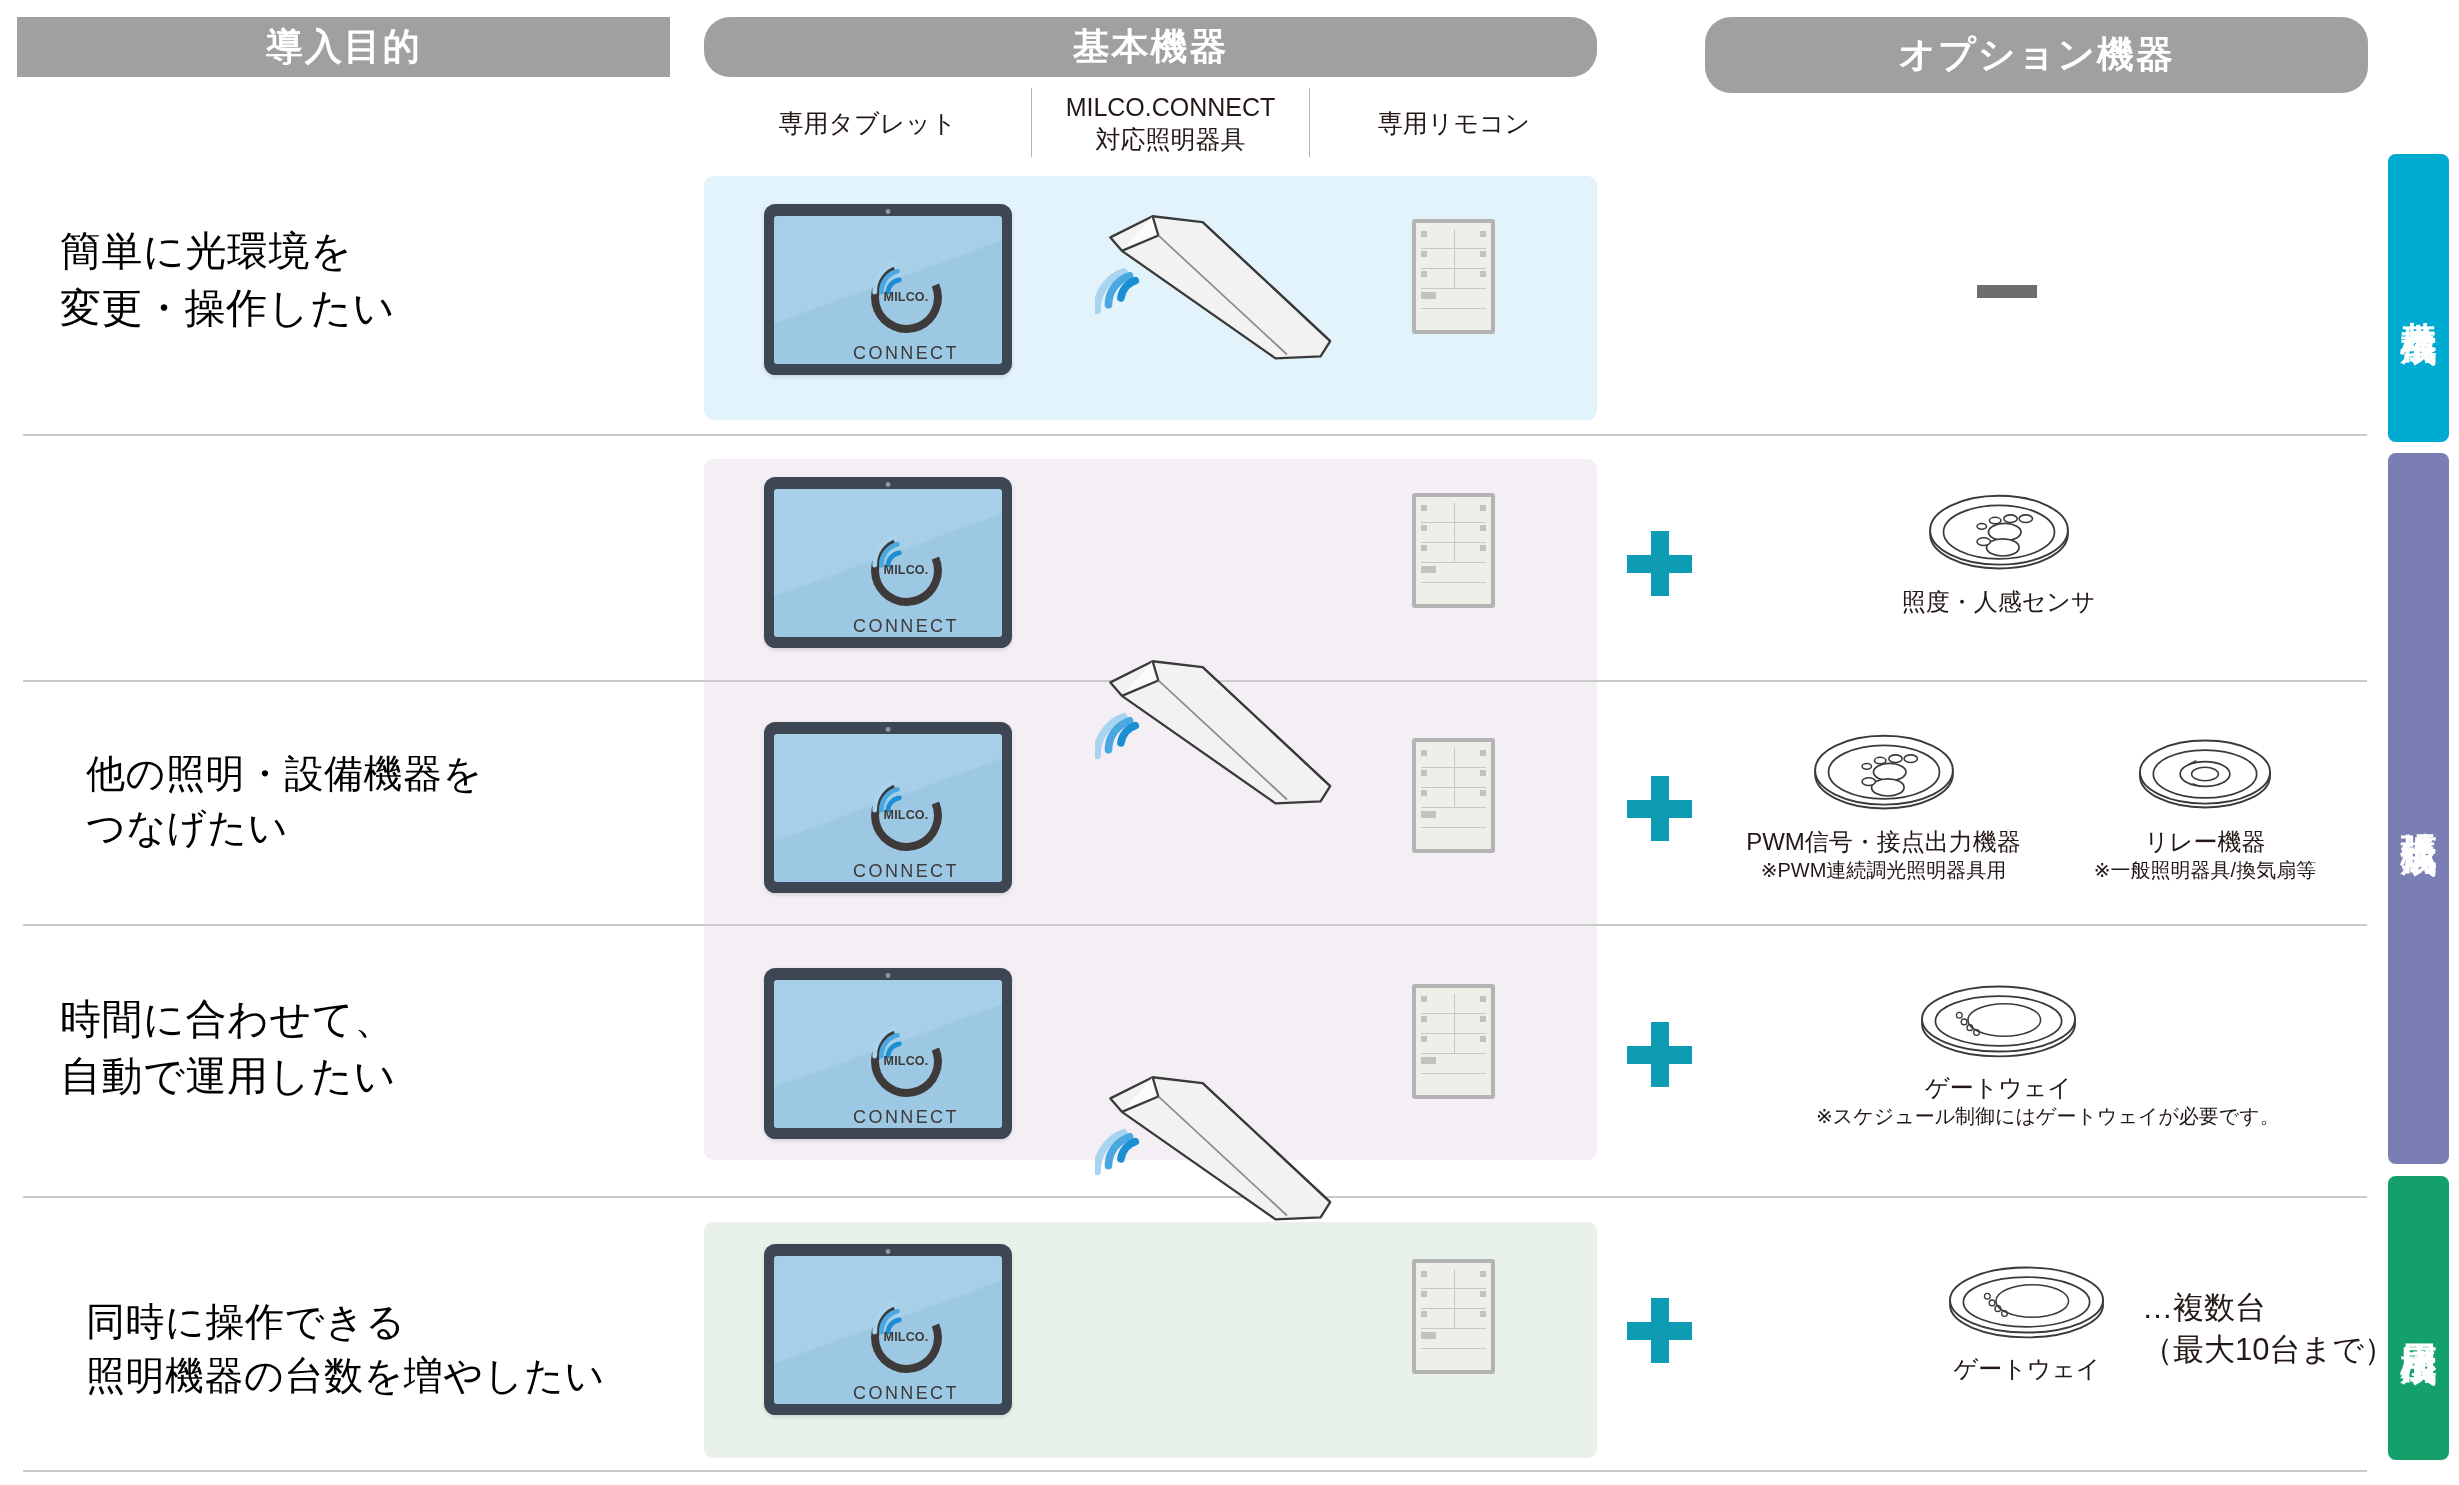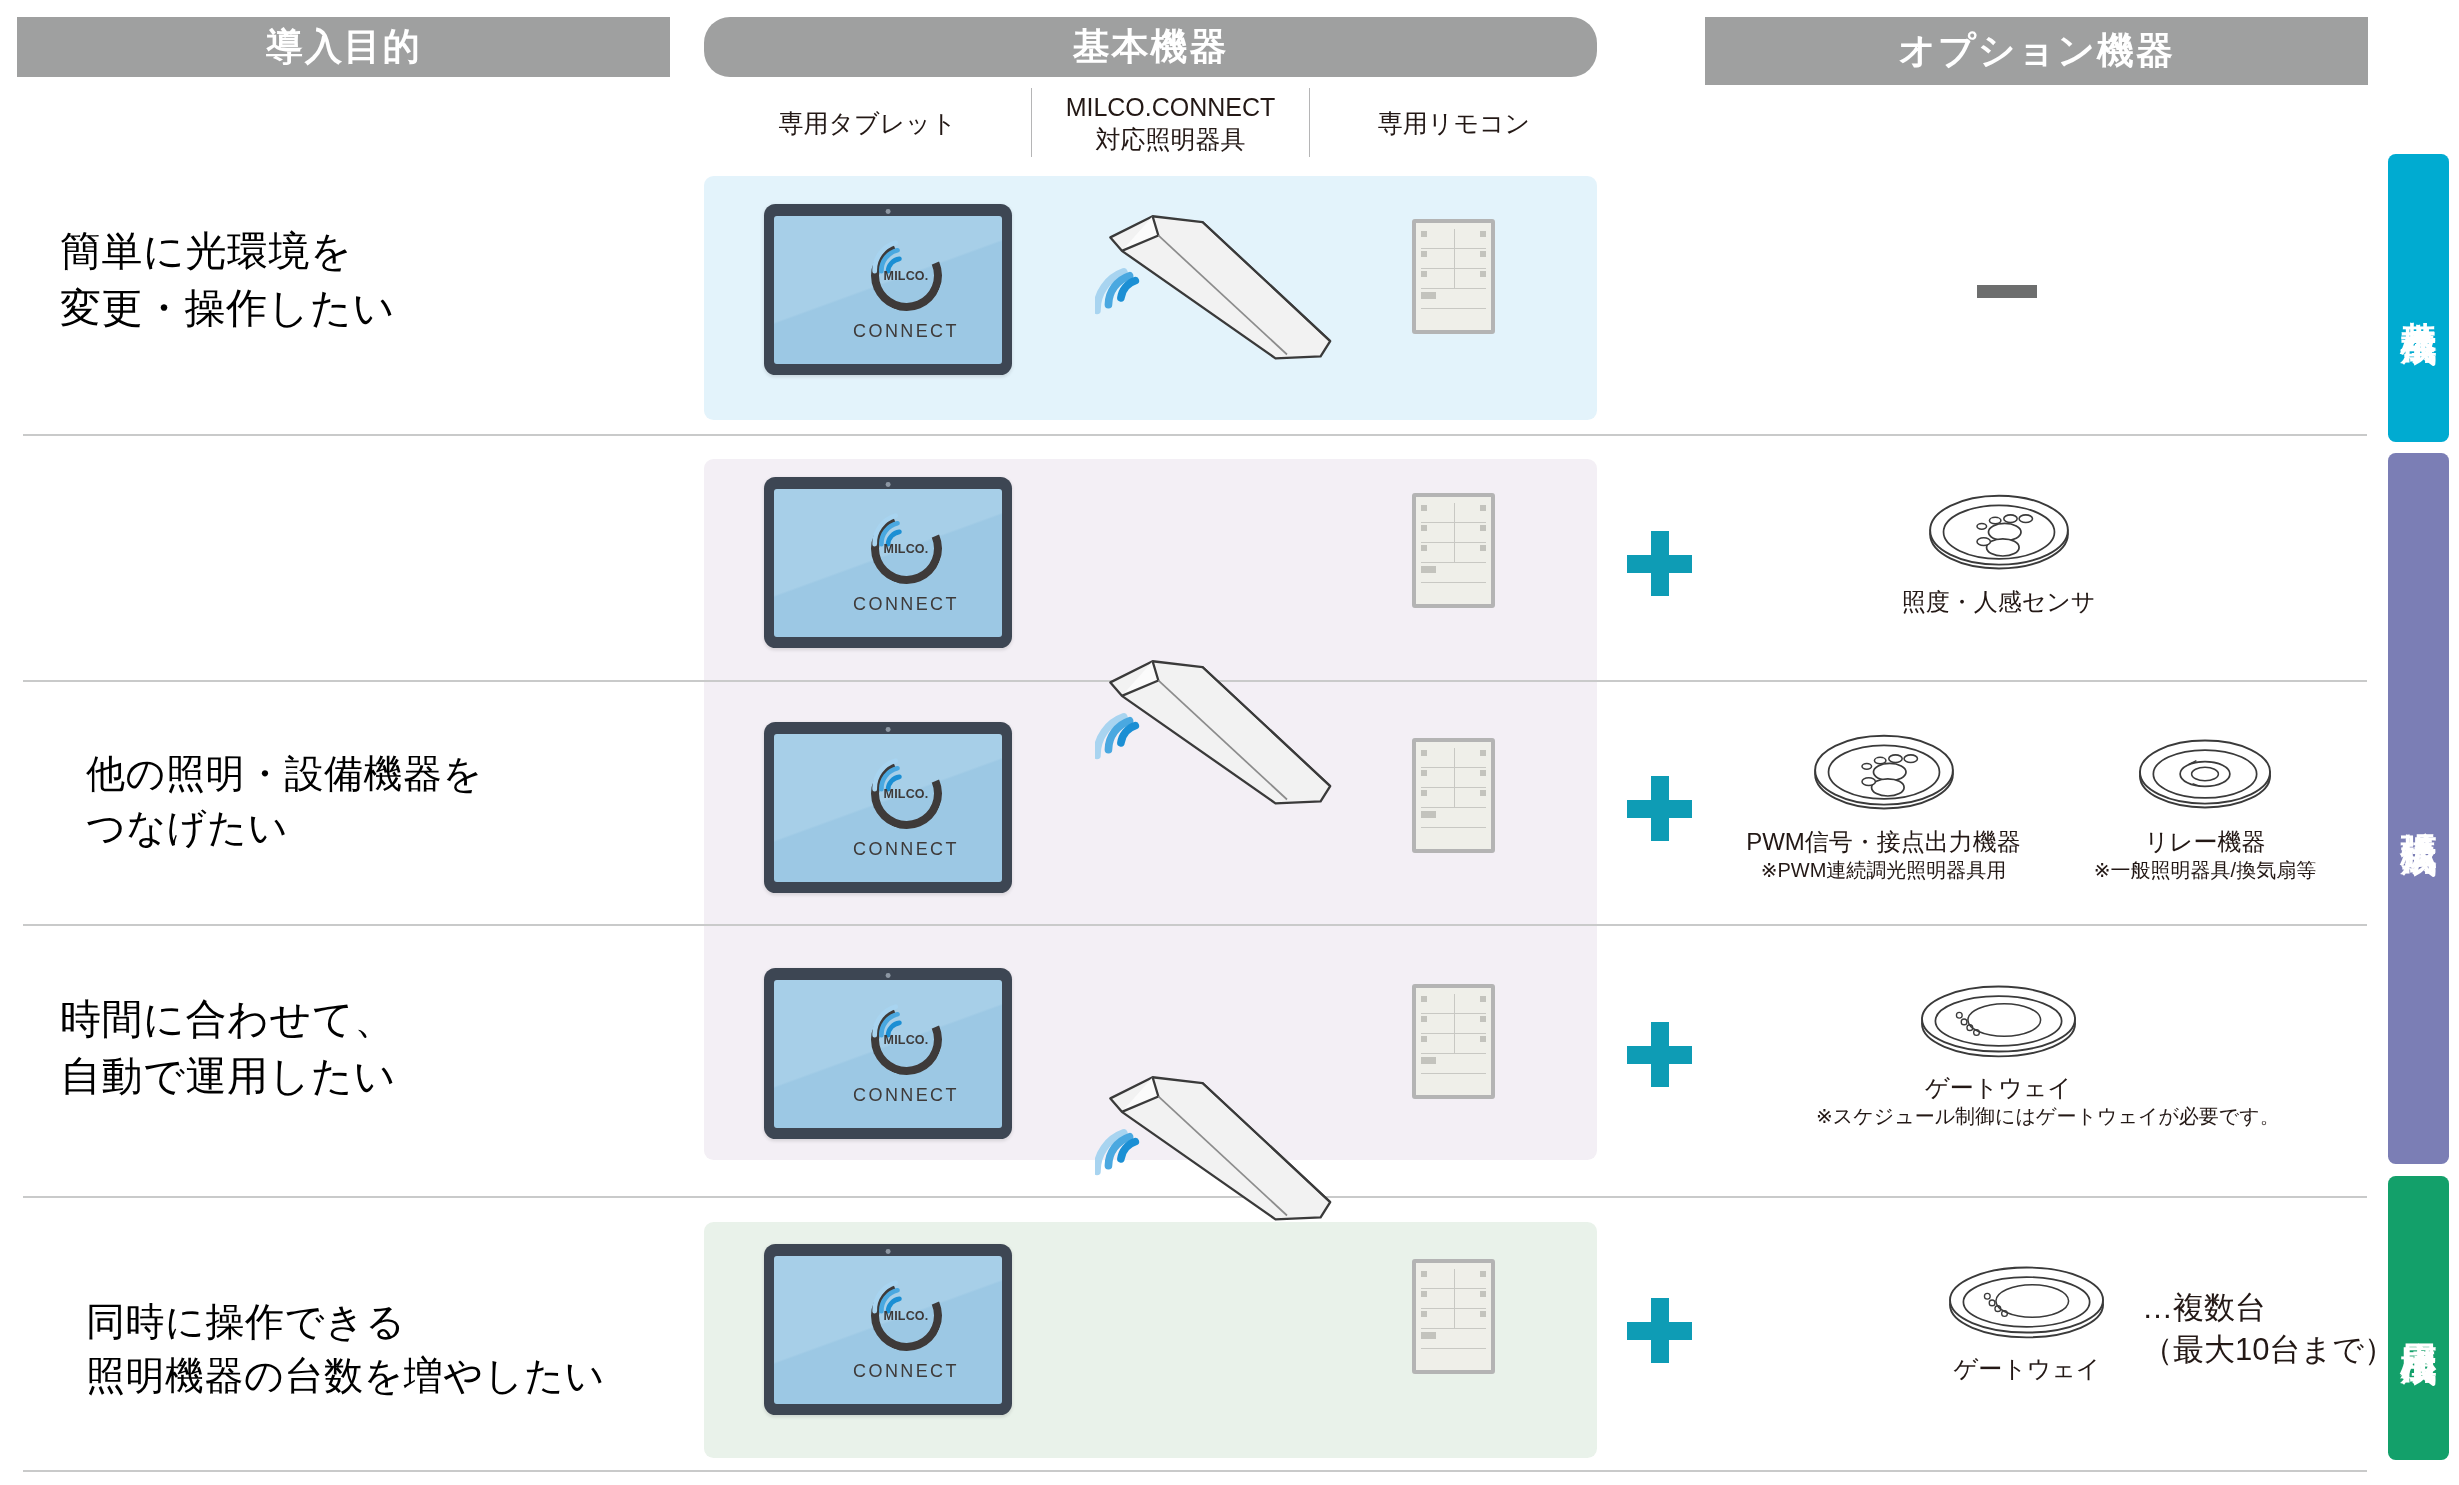--- a/index.html
+++ b/index.html
@@ -27,21 +27,21 @@
     color: #ffffff;
     display: flex;
     align-items: center;
     justify-content: center;
     font-size: 37px;
     font-weight: 700;
     letter-spacing: 1.9px;
   }
   #hdr-purpose { left: 17.3px;   top: 17.3px; width: 653px;  height: 60px; }
   #hdr-basic   { left: 704px;  top: 17.3px; width: 893px;  height: 60px; border-radius: 26px; }
-  #hdr-option  { left: 1705px; top: 17.3px; width: 663px;  height: 68px; }
+  #hdr-option  { left: 1705px; top: 17.3px; width: 663px;  height: 76px; border-radius: 26px; }
 
   
   .subhdr-wrap {
     position: absolute;
     top: 86px;
     left: 704px;
     width: 893px;
     height: 75px;
     display: flex;
     align-items: center;
@@ -119,21 +119,21 @@
   }
   .tablet-screen {
     width: 100%; height: 100%;
     background: linear-gradient(160deg, #a7cfe8 0%, #a7cfe8 46%, #9cc8e4 47%, #9cc8e4 100%);
     border-radius: 2.9px;
     position: relative;
     overflow: hidden;
     display: flex;
     flex-direction: column;
     align-items: center;
-    justify-content: center;
+    justify-content: flex-end;
     padding-left: 36px;
   }
   .tablet-cam {
     position: absolute;
     top: 4.8px; left: 50%;
     transform: translateX(-50%);
     width: 4.8px; height: 4.8px;
     border-radius: 50%;
     background: #8d97a3;
   }

